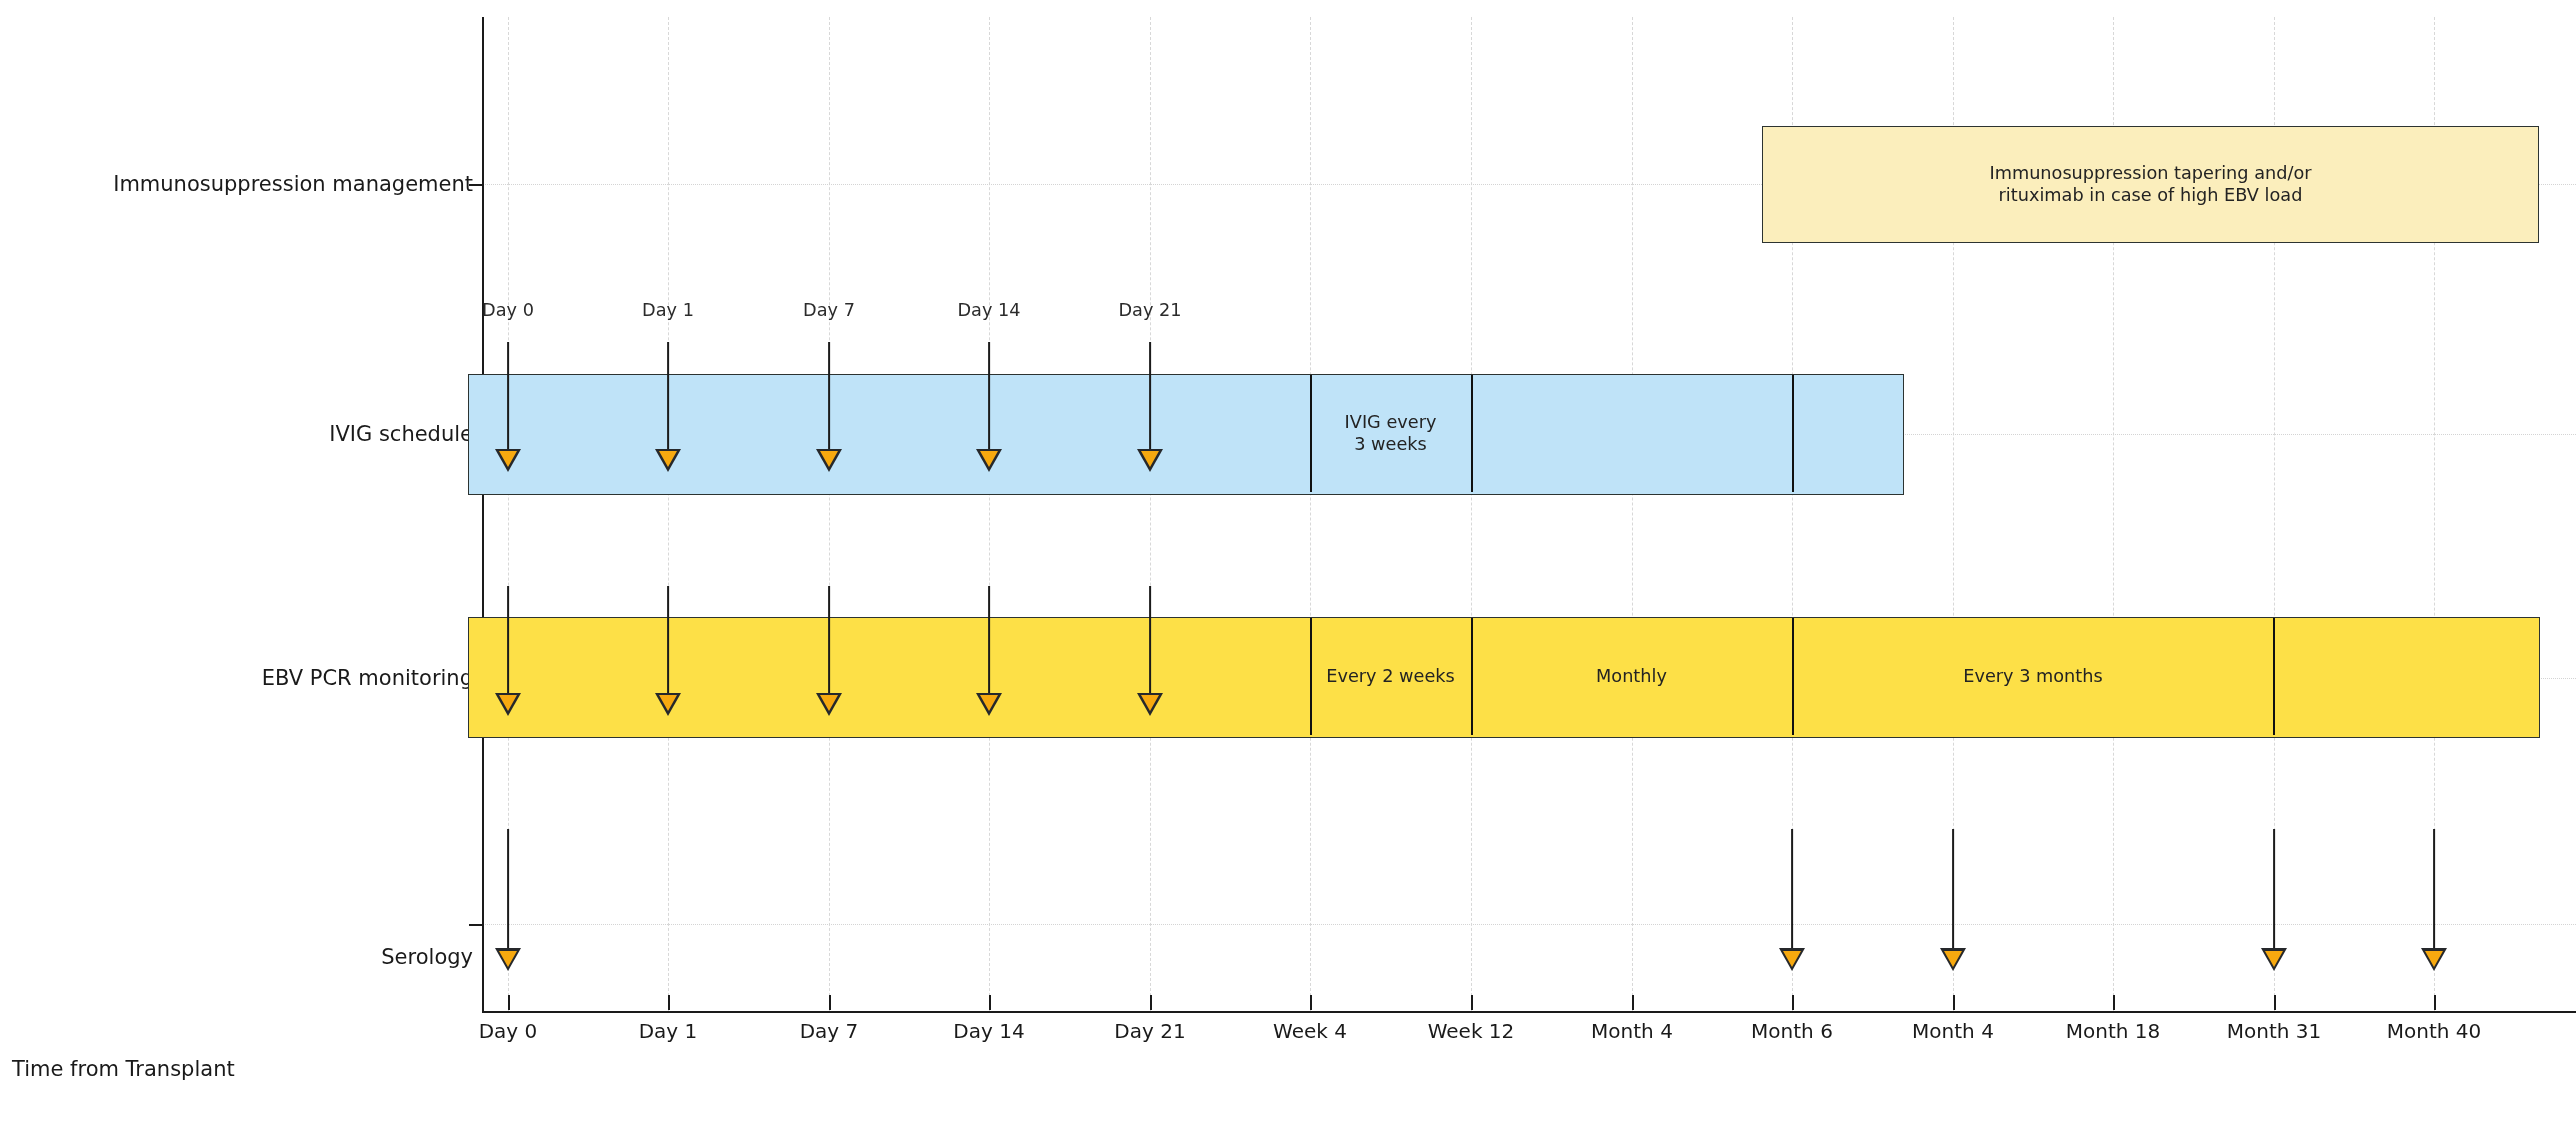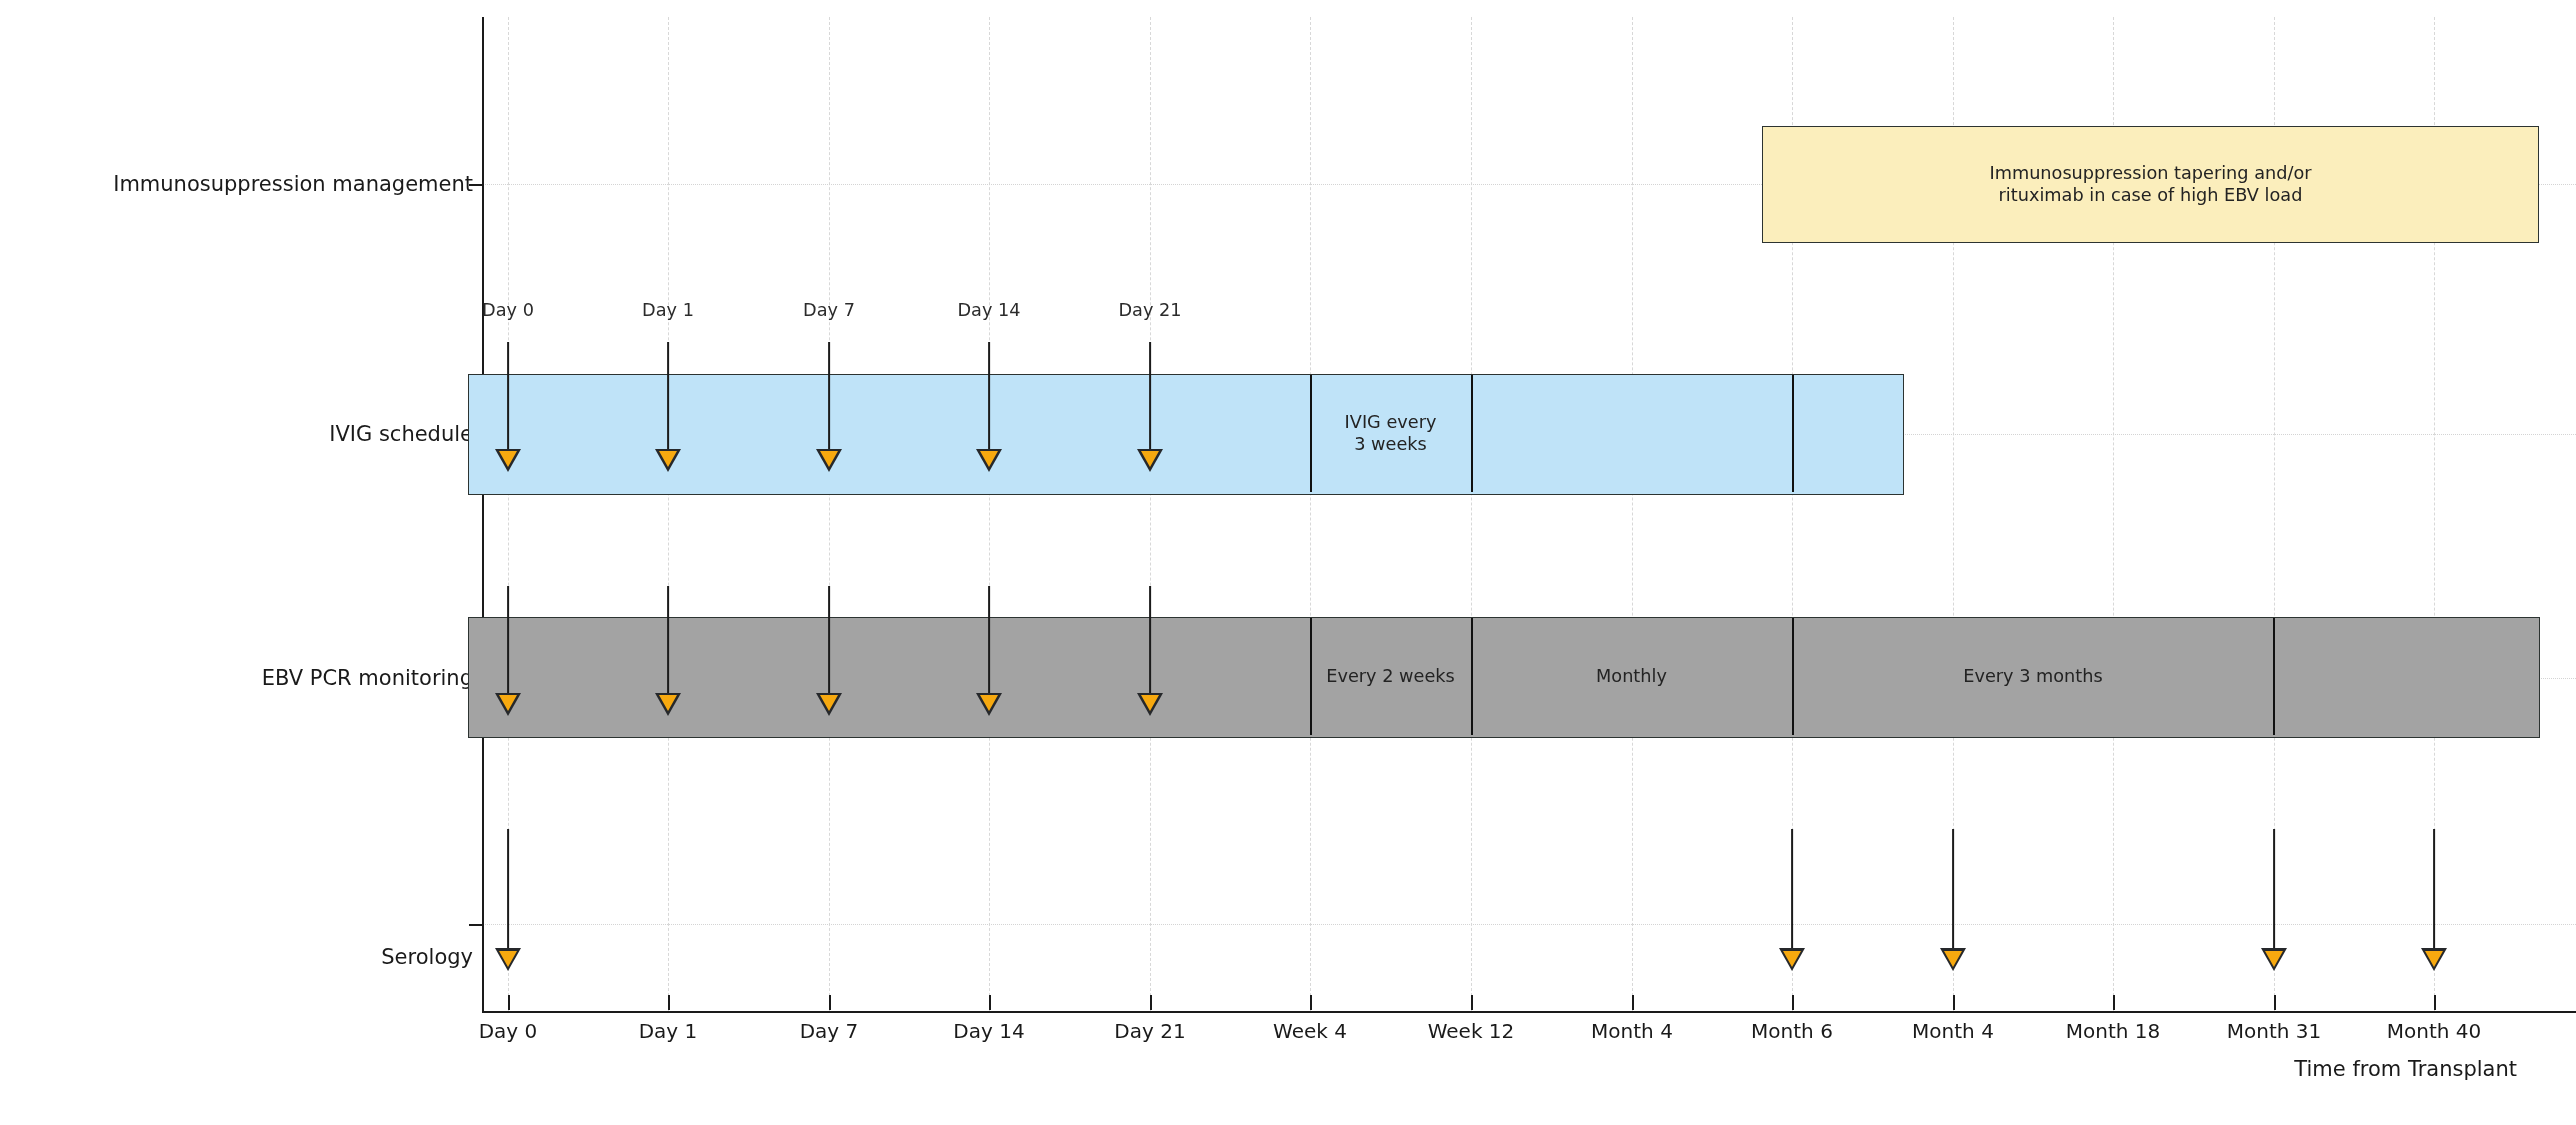--- a/index.html
+++ b/index.html
@@ -13,21 +13,21 @@
          border-left:1.8px dashed #d8d8d8;}
   .hgrid{position:absolute;left:482px;width:2094px;height:0;
          border-top:1.8px dotted #d4d4d4;}
 
   .xtick{position:absolute;top:995px;width:1.8px;height:15.3px;background:#1a1a1a;}
   .xticklabel{position:absolute;top:1019px;transform:translateX(-50%);
               font-size:20px;color:#1a1a1a;white-space:nowrap;}
   .ytick{position:absolute;left:469px;width:14px;height:1.8px;background:#1a1a1a;}
   .yticklabel{position:absolute;right:2123px;transform:translateY(-50%);
               font-size:21px;color:#1a1a1a;white-space:nowrap;text-align:right;}
-  #xaxis-title{position:absolute;top:1057px;left:4px;width:2513px;text-align:right;
+  #xaxis-title{position:absolute;top:1057px;left:12px;width:2513px;text-align:left;
                font-size:21px;color:#1a1a1a;}
 
   
   .bar{position:absolute;box-sizing:border-box;border:1.8px solid #2c3331;}
   .barseg{position:absolute;box-sizing:border-box;
           display:flex;align-items:center;justify-content:center;
           font-size:17.7px;color:#232323;text-align:center;line-height:1.22;
           white-space:pre-line;}
   .divider{position:absolute;width:1.8px;background:#111111;}
 
@@ -155,21 +155,21 @@
     <div class="stem" style="height:107px;"></div>
     <div class="headoutline" style="top:107px;"></div>
     <div class="headfill" style="top:109px;"></div>
   </div>
   <div class="arrowgrp" style="left:1150px;top:342px;">
     <div class="stem" style="height:107px;"></div>
     <div class="headoutline" style="top:107px;"></div>
     <div class="headfill" style="top:109px;"></div>
   </div>
 
-  <div class="bar" style="left:468px;top:617px;width:2072px;height:121px;background:#a3a3a3;">
+  <div class="bar" style="left:468px;top:617px;width:2072px;height:121px;background:#fde047;">
     <div class="divider" style="left:841px;top:0;height:117px;"></div>
     <div class="divider" style="left:1002px;top:0;height:117px;"></div>
     <div class="divider" style="left:1323px;top:0;height:117px;"></div>
     <div class="divider" style="left:1804px;top:0;height:117px;"></div>
 
     <div class="barseg" style="left:841px;top:0;width:161px;height:117px;">
       <span>Every 2 weeks</span>
     </div>
     <div class="barseg" style="left:1002px;top:0;width:321px;height:117px;">
       <span>Monthly</span>

